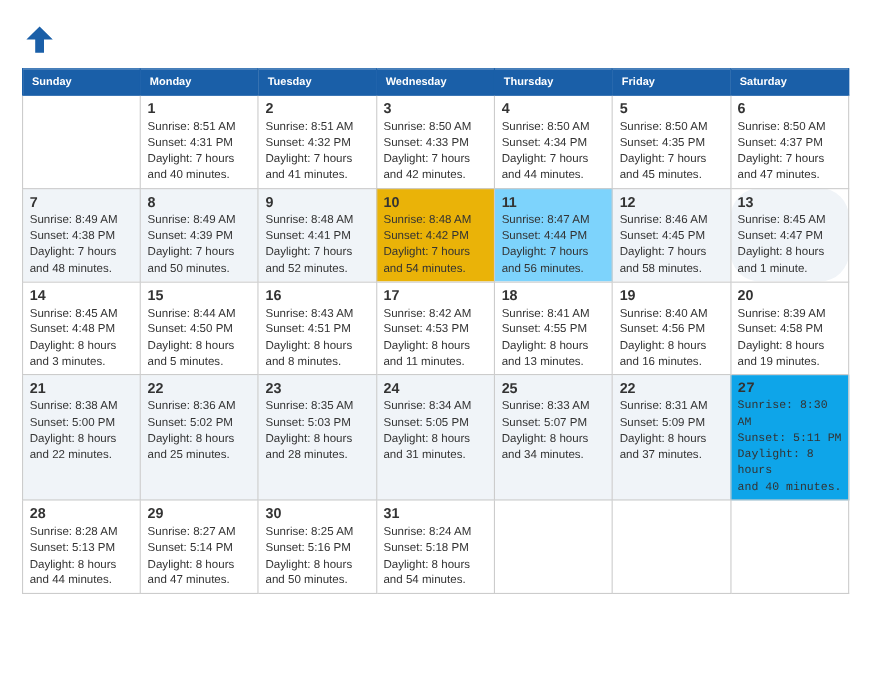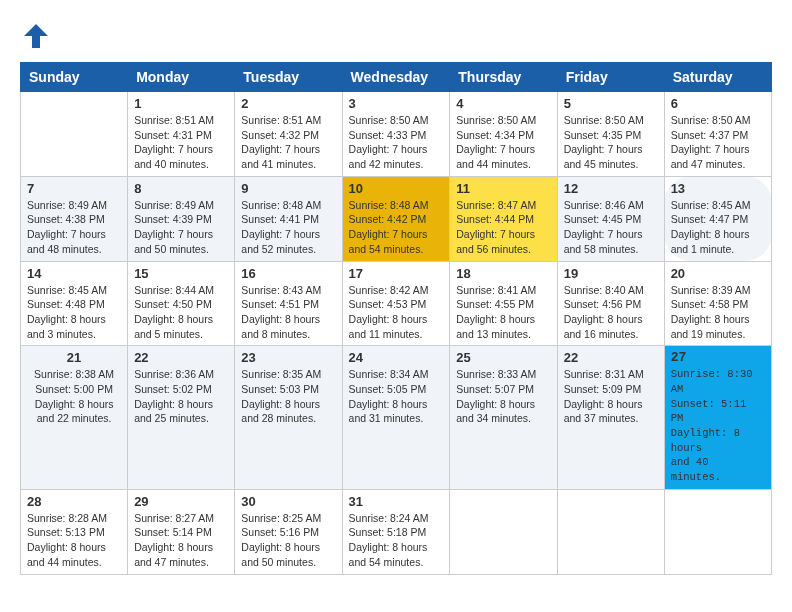--- a/index.html
+++ b/index.html
@@ -50,21 +50,21 @@
     .calendar {
       width: 100%;
       border-collapse: collapse;
       border: 1px solid #ccc;
     }
     .calendar th {
       background-color: #1a5fa8;
       color: white;
       text-align: left;
       padding: 6px 8px;
-      font-size: 14px;
+      font-size: 10px;
       border: 1px solid #1a5fa8;
     }
     .calendar td {
       border: 1px solid #ccc;
       vertical-align: top;
       padding: 4px 6px;
       width: 108px;
       min-height: 80px;
       background: #fff;
     }
@@ -186,21 +186,21 @@
 Daylight: 7 hours
 and 52 minutes.</div>
         </td>
         <td style="background: #eab308;">
           <span class="day-number">10</span>
           <div class="day-info" style="white-space: pre-line;">Sunrise: 8:48 AM
 Sunset: 4:42 PM
 Daylight: 7 hours
 and 54 minutes.</div>
         </td>
-        <td style="background: #fde047;">
+        <td style="background: #7dd3fc;">
           <span class="day-number">11</span>
           <div class="day-info" style="white-space: pre-line;">Sunrise: 8:47 AM
 Sunset: 4:44 PM
 Daylight: 7 hours
 and 56 minutes.</div>
         </td>
         <td style="background: rgb(240, 244, 248);">
           <span class="day-number">12</span>
           <div class="day-info" style="white-space: pre-line;">Sunrise: 8:46 AM
 Sunset: 4:45 PM
@@ -260,21 +260,21 @@
         </td>
         <td>
           <span class="day-number">20</span>
           <div class="day-info" style="white-space: pre-line;">Sunrise: 8:39 AM
 Sunset: 4:58 PM
 Daylight: 8 hours
 and 19 minutes.</div>
         </td>
       </tr>
       <tr>
-        <td style="background: rgb(240, 244, 248); text-align: center;">
+        <td style="background: rgb(240, 244, 248);">
           <span class="day-number">21</span>
           <div class="day-info" style="white-space: pre-line;">Sunrise: 8:38 AM
 Sunset: 5:00 PM
 Daylight: 8 hours
 and 22 minutes.</div>
         </td>
         <td style="background: rgb(240, 244, 248);">
           <span class="day-number">22</span>
           <div class="day-info" style="white-space: pre-line;">Sunrise: 8:36 AM
 Sunset: 5:02 PM

